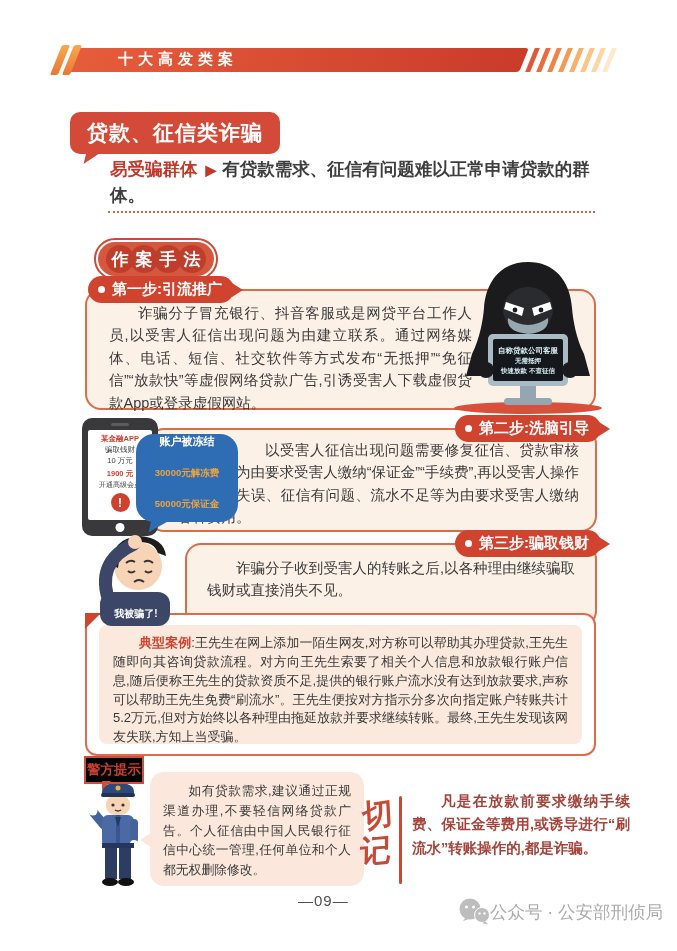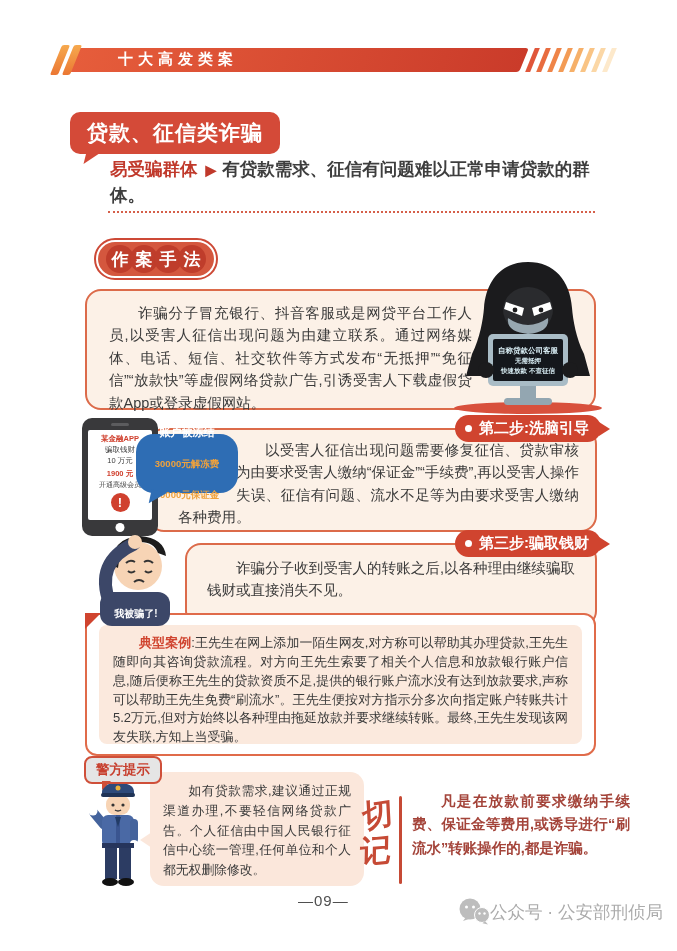--- a/index.html
+++ b/index.html
@@ -74,43 +74,43 @@
   .phone{position:absolute;left:2px;top:2px;width:76px;height:118px;background:#39393b;border-radius:10px;}
   .phone-speaker{position:absolute;top:5px;left:50%;transform:translateX(-50%);width:18px;height:3px;background:#5c5c5e;border-radius:2px;}
   .phone-home{position:absolute;bottom:4px;left:50%;transform:translateX(-50%);width:9px;height:9px;background:#fff;border-radius:50%;}
   .phone-screen{position:absolute;left:6px;top:12px;right:6px;bottom:16px;background:#fff;border-radius:2px;
     display:flex;flex-direction:column;align-items:center;justify-content:flex-start;padding-top:4px;box-sizing:border-box;}
   .s-app{color:#d0402e;font-weight:bold;font-size:7.5px;}
   .s-line{color:#3f3f3f;font-size:7.5px;margin-top:1px;}
   .s-fee{color:#d0402e;font-weight:bold;font-size:7.5px;margin-top:3px;}
   .alert-circle{margin-top:3px;width:19px;height:19px;border-radius:50%;background:#d0402e;color:#fff;
     font-weight:bold;font-size:13px;display:flex;align-items:center;justify-content:center;}
-  .blue-bubble{position:absolute;left:56px;top:18px;width:102px;height:59px;background:#2e6db4;border-radius:18px;
-    display:flex;flex-direction:column;align-items:center;justify-content:center;z-index:3;}
+  .blue-bubble{position:absolute;left:56px;top:18px;width:102px;height:88px;background:#2e6db4;border-radius:18px;
+    display:flex;flex-direction:column;align-items:center;justify-content:flex-start;z-index:3;}
   .blue-bubble::after{content:"";position:absolute;left:14px;bottom:-12px;width:0;height:0;
     border-left:16px solid #2e6db4;border-bottom:14px solid transparent;transform:rotate(12deg);}
   .b1{color:#fff;font-weight:bold;font-size:11px;}
   .b2{color:#f0a23c;font-weight:bold;font-size:9.5px;margin-top:18px;}
 
   
   .victim{position:absolute;left:80px;top:524px;width:108px;height:102px;z-index:6;}
 
   
   .case-box{position:absolute;left:85px;top:613px;width:511px;height:143px;background:#fff;
     border:2px solid #e06b4a;border-radius:12px;box-sizing:border-box;}
   .case-corner{position:absolute;left:-2px;top:-2px;width:0;height:0;
     border-top:16px solid #d0442f;border-right:16px solid transparent;}
   .case-inner{position:absolute;left:12px;top:10px;right:12px;bottom:10px;background:#fbe9dd;border-radius:8px;
     padding:9px 14px;box-sizing:border-box;}
   .case-inner p{margin:0;font-size:13px;line-height:1.45;color:#3a3a3a;text-align:justify;text-indent:2em;}
   .case-label{font-weight:bold;color:#d0442f;}
 
   
-  .police-label{position:absolute;left:84px;top:756px;border:2px solid #cf4f39;border-radius:8px;
-    background:#e5e5e5;color:#c7402f;font-size:13.5px;font-weight:bold;padding:3px 10px;z-index:5;}
+  .police-label{position:absolute;left:84px;top:756px;border:2px solid #cf4f39;border-radius:0;
+    background:#000000;color:#c7402f;font-size:13.5px;font-weight:bold;padding:3px 1px;z-index:5;}
   .police-label::after{content:"";position:absolute;left:16px;bottom:-8px;width:0;height:0;
     border-top:9px solid #cf4f39;border-right:9px solid transparent;}
   .officer{position:absolute;left:88px;top:781px;width:60px;height:108px;z-index:4;}
   .police-bubble{position:absolute;left:150px;top:772px;width:214px;height:114px;background:#fbe7db;border-radius:14px;}
   .police-bubble::before{content:"";position:absolute;left:-10px;top:60px;width:0;height:0;
     border-right:12px solid #fbe7db;border-top:8px solid transparent;border-bottom:8px solid transparent;}
   .police-bubble p{margin:0;padding:9px 13px;font-size:12.8px;line-height:1.55;color:#3c3c3c;text-align:justify;text-indent:2em;}
 
   .remember{position:absolute;left:356px;top:797px;width:42px;display:flex;flex-direction:column;align-items:center;
     color:#c64a35;font-weight:bold;z-index:4;}
@@ -157,20 +157,24 @@
 
   <div class="section-pill">
     <div class="section-pill-inner">
       <span class="char-circle">作</span>
       <span class="char-circle">案</span>
       <span class="char-circle">手</span>
       <span class="char-circle">法</span>
     </div>
   </div>
 
+  <div class="step-pill pill1">
+    <span class="pill-dot"></span>
+    <span>第一步:引流推广</span>
+  </div>
   <div class="step-box box1">
     <p class="step-text">诈骗分子冒充银行、抖音客服或是网贷平台工作人员,以受害人征信出现问题为由建立联系。通过网络媒体、电话、短信、社交软件等方式发布“无抵押”“免征信”“放款快”等虚假网络贷款广告,引诱受害人下载虚假贷款App或登录虚假网站。</p>
   </div>
 
   <div class="hacker">
     <svg width="152" height="158" viewBox="0 0 152 158">
       <ellipse cx="76" cy="150" rx="74" ry="6" fill="#d8503c"></ellipse>
       <path d="M76,4 C50,4 34,22 32,50 C31,62 28,80 20,96 L14,118 L138,118 L132,96 C124,80 121,62 120,50 C118,22 102,4 76,4 Z" fill="#1b1b1d"></path>
       <ellipse cx="76" cy="52" rx="25" ry="23" fill="#2a2b2e"></ellipse>
       <polygon points="54,44 72,50 70,58 52,51" fill="#ffffff"></polygon>

